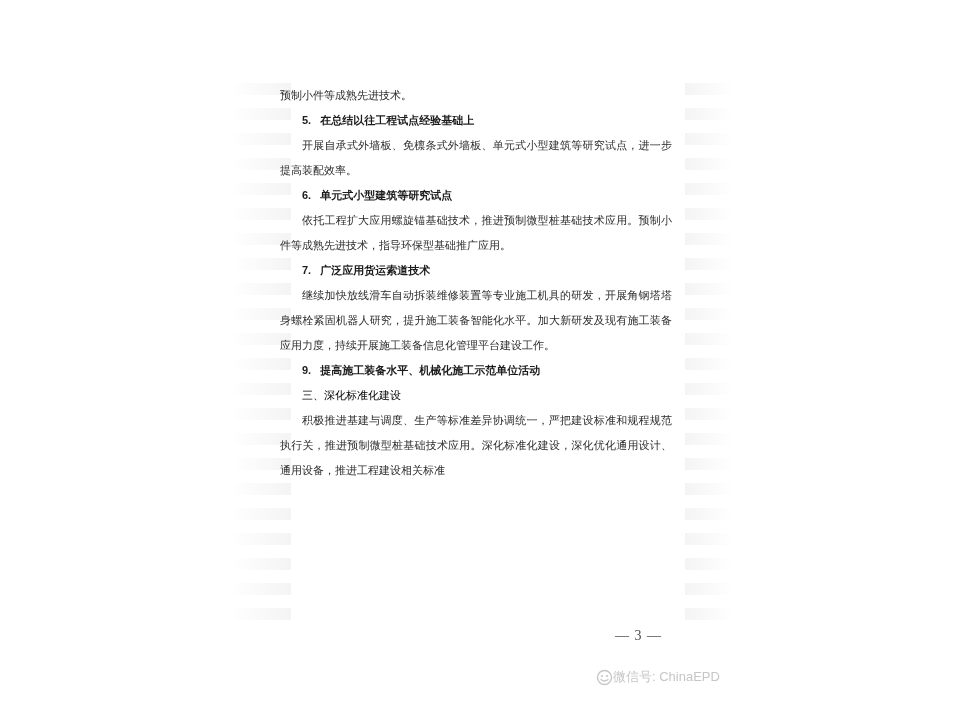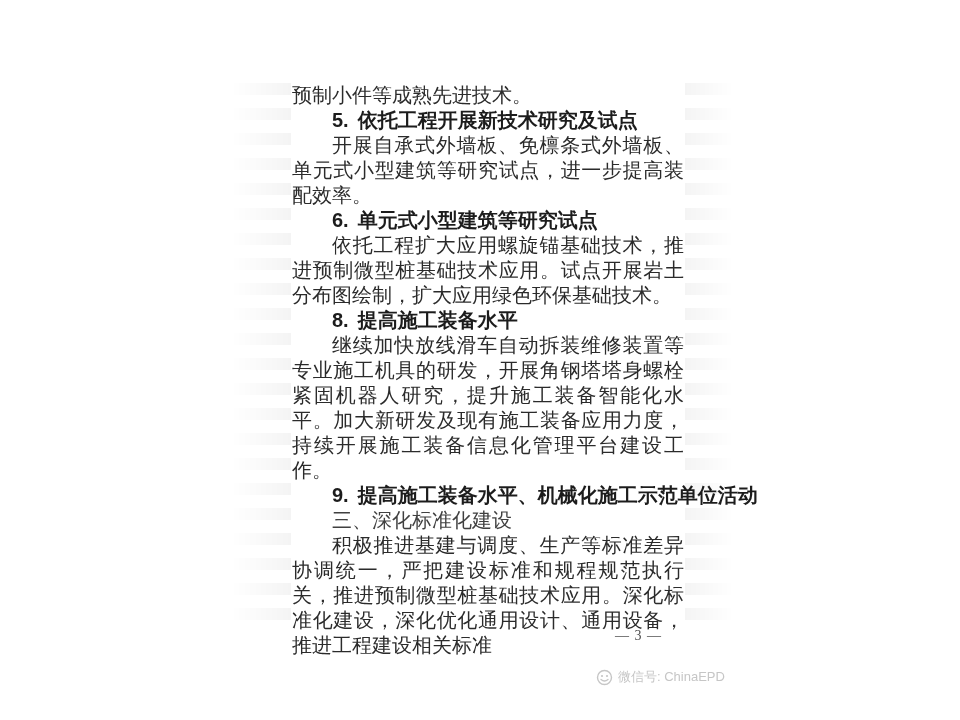--- a/index.html
+++ b/index.html
@@ -26,77 +26,77 @@
   }
   .streaks.left  { left: 231px; width: 60px;
     -webkit-mask-image: linear-gradient(to left, #000, transparent);
             mask-image: linear-gradient(to left, #000, transparent); }
   .streaks.right { left: 685px; width: 48px;
     -webkit-mask-image: linear-gradient(to right, #000, transparent);
             mask-image: linear-gradient(to right, #000, transparent); }
 
   .text-column {
     position: absolute;
-    left: 292px; top: 83px; width: 392px;
+    left: 280px; top: 83px; width: 392px;
     color: #2b2b2b;
-    font-size: 20px;
+    font-size: 11px;
     line-height: 25px;
   }
   .text-column p { margin: 0; padding: 0; }
   .continuation { text-indent: 0; text-align: justify; }
   .para {
     text-indent: 2em;
     text-align: justify;
     text-justify: inter-ideograph;
     font-family: Liberation Serif, serif;
   }
   .heading {
     text-indent: 2em;
     font-weight: bold;
     color: #1c1c1c;
     white-space: nowrap;
   }
   .heading .hnum { margin-right: 9px; }
-  .section { text-indent: 2em; color: #404040; }
+  .section { text-indent: 2em; color: #000000; }
 
   .page-number {
     position: absolute;
     left: 292px; top: 628px; width: 370px;
     text-align: right;
     font-family: "Liberation Serif", serif;
     font-size: 14px;
     color: #4d4d4d;
     letter-spacing: 1px;
   }
 
   .watermark {
     position: absolute;
     left: 596px; top: 668px;
-    display: flex; align-items: center; gap: 5px;
+    display: flex; align-items: center; 
     color: #c6c6c6;
     font-size: 13px;
     line-height: 18px;
   }
   .watermark svg { display: block; }
 </style>
 </head>
 <body>
 
 <div class="page">
 
   <div class="streaks left"></div>
   <div class="streaks right"></div>
 
   <div class="text-column" id="blocks-container">
       <p class="continuation">预制小件等成熟先进技术。</p>
-      <p class="heading"><span class="hnum">5.</span><span>依托工程开展新技术研究及试点</span></p>
+      <p class="heading"><span class="hnum">5.</span><span>在总结以往工程试点经验基础上</span></p>
       <p class="para">开展自承式外墙板、免檩条式外墙板、单元式小型建筑等研究试点，进一步提高装配效率。</p>
       <p class="heading"><span class="hnum">6.</span><span>单元式小型建筑等研究试点</span></p>
-      <p class="para">依托工程扩大应用螺旋锚基础技术，推进预制微型桩基础技术应用。试点开展岩土分布图绘制，扩大应用绿色环保基础技术。</p>
-      <p class="heading"><span class="hnum">8.</span><span>提高施工装备水平</span></p>
+      <p class="para">依托工程扩大应用螺旋锚基础技术，推进预制微型桩基础技术应用。预制小件等成熟先进技术，指导环保型基础推广应用。</p>
+      <p class="heading"><span class="hnum">7.</span><span>广泛应用货运索道技术</span></p>
       <p class="para">继续加快放线滑车自动拆装维修装置等专业施工机具的研发，开展角钢塔塔身螺栓紧固机器人研究，提升施工装备智能化水平。加大新研发及现有施工装备应用力度，持续开展施工装备信息化管理平台建设工作。</p>
       <p class="heading"><span class="hnum">9.</span><span>提高施工装备水平、机械化施工示范单位活动</span></p>
       <p class="section">三、深化标准化建设</p>
       <p class="para">积极推进基建与调度、生产等标准差异协调统一，严把建设标准和规程规范执行关，推进预制微型桩基础技术应用。深化标准化建设，深化优化通用设计、通用设备，推进工程建设相关标准</p>
     </div>
 
   <div class="page-number">— 3 —</div>
 
   <div class="watermark">
     <span>

